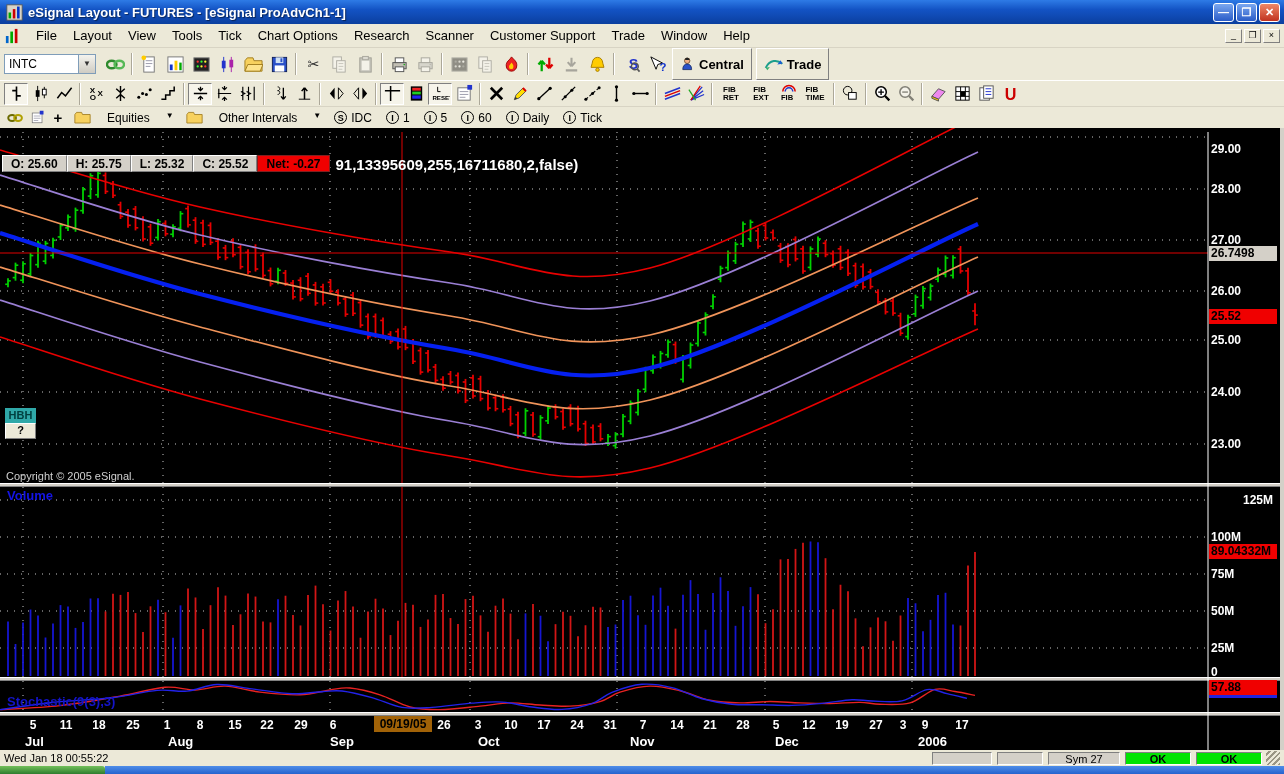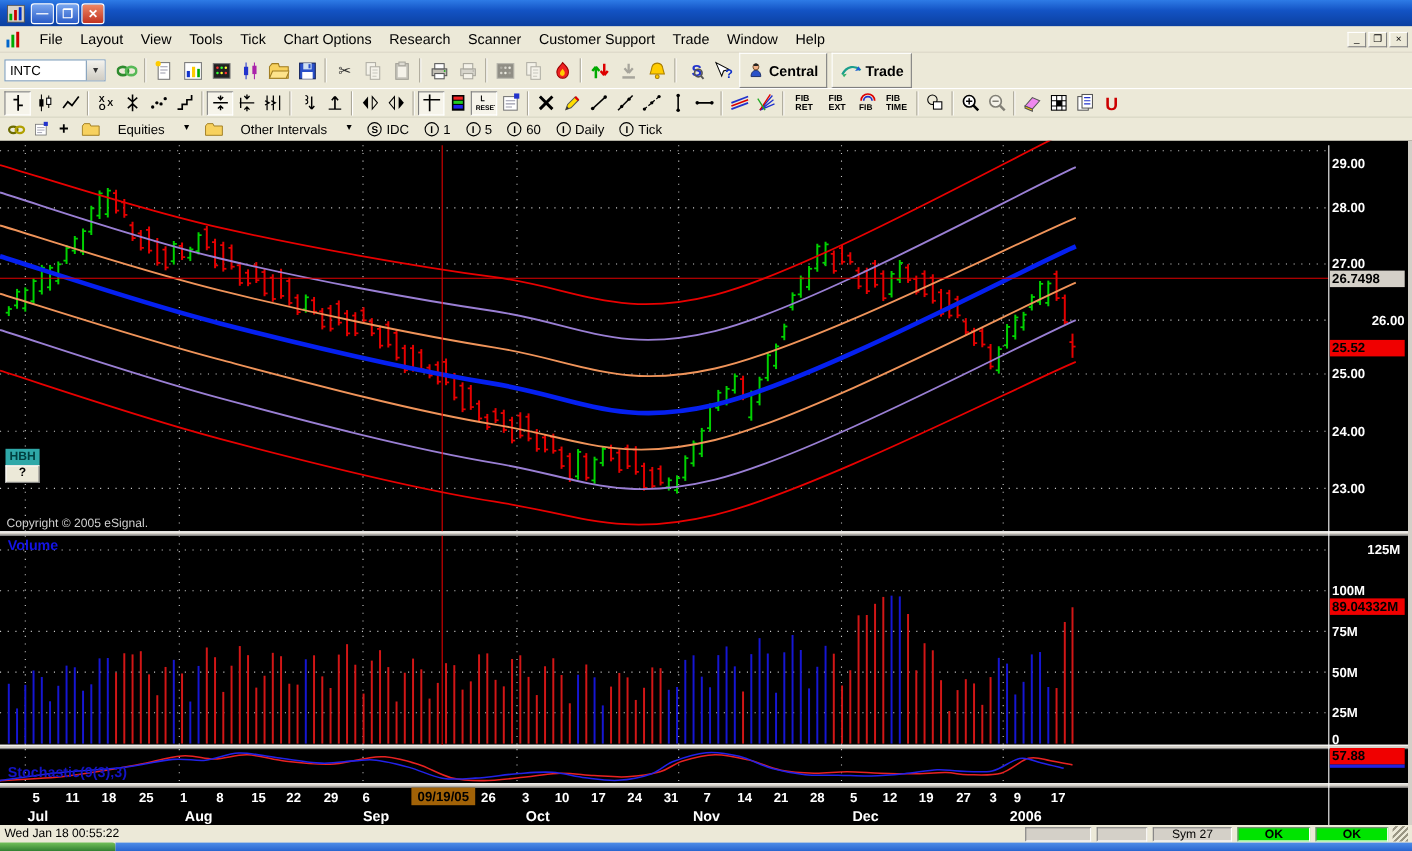--- a/index.html
+++ b/index.html
@@ -98,20 +98,21 @@
 
 <div class="app">
 
   <div class="titlebar">
     <svg class="ticon" viewBox="0 0 20 20">
       <rect x="1" y="1" width="18" height="18" fill="#d8d4c8" stroke="#555"></rect>
       <rect x="3" y="10" width="3" height="7" fill="#0a0"></rect>
       <rect x="8" y="6" width="3" height="11" fill="#c00"></rect>
       <rect x="13" y="3" width="3" height="14" fill="#03c"></rect>
     </svg>
+    <div class="ttext">eSignal Layout - FUTURES - [eSignal ProAdvCh1-1]</div>
     <div class="winbtns">
       <div class="winbtn">—</div>
       <div class="winbtn">❐</div>
       <div class="winbtn close">✕</div>
     </div>
   </div>
 
   <div class="menubar">
     <svg class="mico" viewBox="0 0 20 18">
       <rect x="2" y="9" width="3" height="8" fill="#06c"></rect>
@@ -1191,33 +1192,41 @@
         <line x1="945.5" y1="676" x2="945.5" y2="592.7624614621504" stroke="#1616d2" stroke-width="1.8"></line>
         <line x1="953" y1="676" x2="953" y2="624.5384027145493" stroke="#1616d2" stroke-width="1.8"></line>
         <line x1="960.5" y1="676" x2="960.5" y2="625.4899508765426" stroke="#d21616" stroke-width="1.8"></line>
         <line x1="968" y1="676" x2="968" y2="565.4254421891658" stroke="#d21616" stroke-width="1.8"></line>
         <line x1="975" y1="676" x2="975" y2="552.05169856" stroke="#d21616" stroke-width="1.8"></line>
         <path d="M0,709.65C10,708.975 40,707.85 60,705.6C80,703.35 102.5,699.21 120,696.15C137.5,693.0899999999999 152.5,688.275 165,687.24C177.5,686.205 185,690.1200000000001 195,689.94C205,689.76 214.16666666666666,685.8 225,686.16C235.83333333333334,686.52 247.5,690.6600000000001 260,692.1C272.5,693.54 288.3333333333333,695.16 300,694.8C311.6666666666667,694.4399999999999 321.6666666666667,691.065 330,689.94C338.3333333333333,688.815 341.6666666666667,687.24 350,688.05C358.3333333333333,688.8599999999999 370,691.65 380,694.8C390,697.9499999999999 400,704.475 410,706.95C420,709.4250000000001 428.3333333333333,709.785 440,709.65C451.6666666666667,709.515 468.3333333333333,707.265 480,706.14C491.6666666666667,705.015 500,703.0799999999999 510,702.9C520,702.72 530,704.52 540,705.06C550,705.5999999999999 560,706.725 570,706.14C580,705.555 591.6666666666666,703.89 600,701.55C608.3333333333334,699.2099999999999 611.6666666666666,694.665 620,692.1C628.3333333333334,689.5350000000001 640,686.385 650,686.16C660,685.935 670,688.41 680,690.75C690,693.09 700,698.1750000000001 710,700.2C720,702.225 730,702.675 740,702.9C750,703.125 760,701.55 770,701.55C780,701.55 790,702.5849999999999 800,702.9C810,703.215 820,703.5300000000001 830,703.44C840,703.35 851.6666666666666,702.225 860,702.36C868.3333333333334,702.495 871.6666666666666,704.16 880,704.25C888.3333333333334,704.34 900.8333333333334,705.375 910,702.9C919.1666666666666,700.425 927.5,691.29 935,689.4C942.5,687.51 948.3333333333334,690.5699999999999 955,691.56C961.6666666666666,692.55 971.6666666666666,694.71 975,695.34" stroke="#e82222" stroke-width="1.4" fill="none"></path>
         <path d="M0,709.65C8.666666666666666,708.4514397874416 33.33333333333333,704.4522304648053 52,702.4586387246493C70.66666666666667,700.4650469844933 94.5,699.7070702381876 112,697.6884495590641C129.5,695.6698288799406 144.5,691.4409908666076 157,690.3469146499085C169.5,689.2528384332094 177,692.0971239076805 187,691.1239922588693C197,690.1508606100581 206.16666666666666,684.8852906642645 217,684.5081247570412C227.83333333333334,684.1309588498178 239.5,687.3226426577952 252,688.860996815529C264.5,690.3993509732628 280.3333333333333,693.2646444394854 292,693.7382497034442C303.6666666666667,694.211854967403 313.6666666666667,692.1511193412292 322,691.7026283992816C330.3333333333333,691.254137457334 333.6666666666667,690.0623397002 342,691.0473040517583C350.3333333333333,692.0322684033165 362,694.8854740948559 372,697.6124145086312C382,700.3393549224065 392,705.77741611452 402,707.4089465344098C412,709.0404769542996 420.3333333333333,708.1087012266015 432,707.4015970279703C443.6666666666667,706.6944928293391 460.3333333333333,704.051973111563 472,703.1663213426225C483.6666666666667,702.280669573682 492,701.4428391374481 502,702.0876864143272C512,702.7325336912063 522,705.8200292312602 532,707.0354050038967C542,708.2507807765332 552,709.9598011743866 562,709.3799410501463C572,708.800080925906 583.6666666666666,706.4029498934523 592,703.5562442584549C600.3333333333334,700.7095386234574 603.6666666666666,695.5140812832374 612,692.2997072401615C620.3333333333334,689.0853331970857 632,685.0589996202347 642,684.27C652,683.4810003797653 662,685.1581509636118 672,687.5657095187534C682,689.9732680738949 692,695.9330085075633 702,698.7153513308492C712,701.4976941541352 722,703.2613747403229 732,704.259766458469C742,705.2581581766151 752,704.5126029221302 762,704.7057016397254C772,704.8988003573205 782,705.6394463601126 792,705.4183587640397C802,705.1972711679667 812,704.3210870087669 822,703.3791760632879C832,702.4372651178089 843.6666666666666,700.1613887551014 852,699.7668930911655C860.3333333333334,699.3723974272295 863.6666666666666,700.8373067871784 872,701.0122020796725C880.3333333333334,701.1870973721667 892.8333333333334,702.7197906362328 902,700.8162648461304C911.1666666666666,698.9127390560279 919.5,690.8005206953123 927,689.5910473390578C934.5,688.3815739828033 940.3333333333334,692.0853324968955 947,693.5594247086029C953.6666666666666,695.0335169203104 963.6666666666666,697.6229046258524 967,698.4356006093022" stroke="#2222e8" stroke-width="1.4" fill="none"></path>
         <line x1="1208" y1="132" x2="1208" y2="750" stroke="#fff" stroke-width="1"></line>
       </svg>
 
+    <div class="overlay ohlcbar">
+      <div class="ohlcseg">O: 25.60</div>
+      <div class="ohlcseg">H: 25.75</div>
+      <div class="ohlcseg">L: 25.32</div>
+      <div class="ohlcseg">C: 25.52</div>
+      <div class="netseg">Net: -0.27</div>
+      <div class="formula">91,13395609,255,16711680,2,false)</div>
+    </div>
 
     <div class="overlay hbh">HBH</div>
     <div class="overlay hbhq">?</div>
     <div class="overlay copyright">Copyright © 2005 eSignal.</div>
     <div class="overlay vollabel">Volume</div>
     <div class="overlay stochlabel">Stochastic(9(3),3)</div>
     <div class="overlay datebox">09/19/05</div>
 
     <div id="axislabels">
         <div class="axislabel" style="top: 14px;">29.00</div>
         <div class="axislabel" style="top: 54px;">28.00</div>
         <div class="axislabel" style="top: 105px;">27.00</div>
-        <div class="axislabel" style="top: 156px; text-align: right;">26.00</div>
+        <div class="axislabel" style="top: 156px;">26.00</div>
         <div class="axislabel" style="top: 205px;">25.00</div>
         <div class="axislabel" style="top: 257px;">24.00</div>
         <div class="axislabel" style="top: 309px;">23.00</div>
         <div class="axisbox graybox" style="top: 118px;">26.7498</div>
         <div class="axisbox redbox" style="top: 181px;">25.52</div>
         <div class="axislabel" style="top: 365px; margin-left: 32px;">125M</div>
         <div class="axislabel" style="top: 402px;">100M</div>
         <div class="axislabel" style="top: 439px;">75M</div>
         <div class="axislabel" style="top: 476px;">50M</div>
         <div class="axislabel" style="top: 513px;">25M</div>

